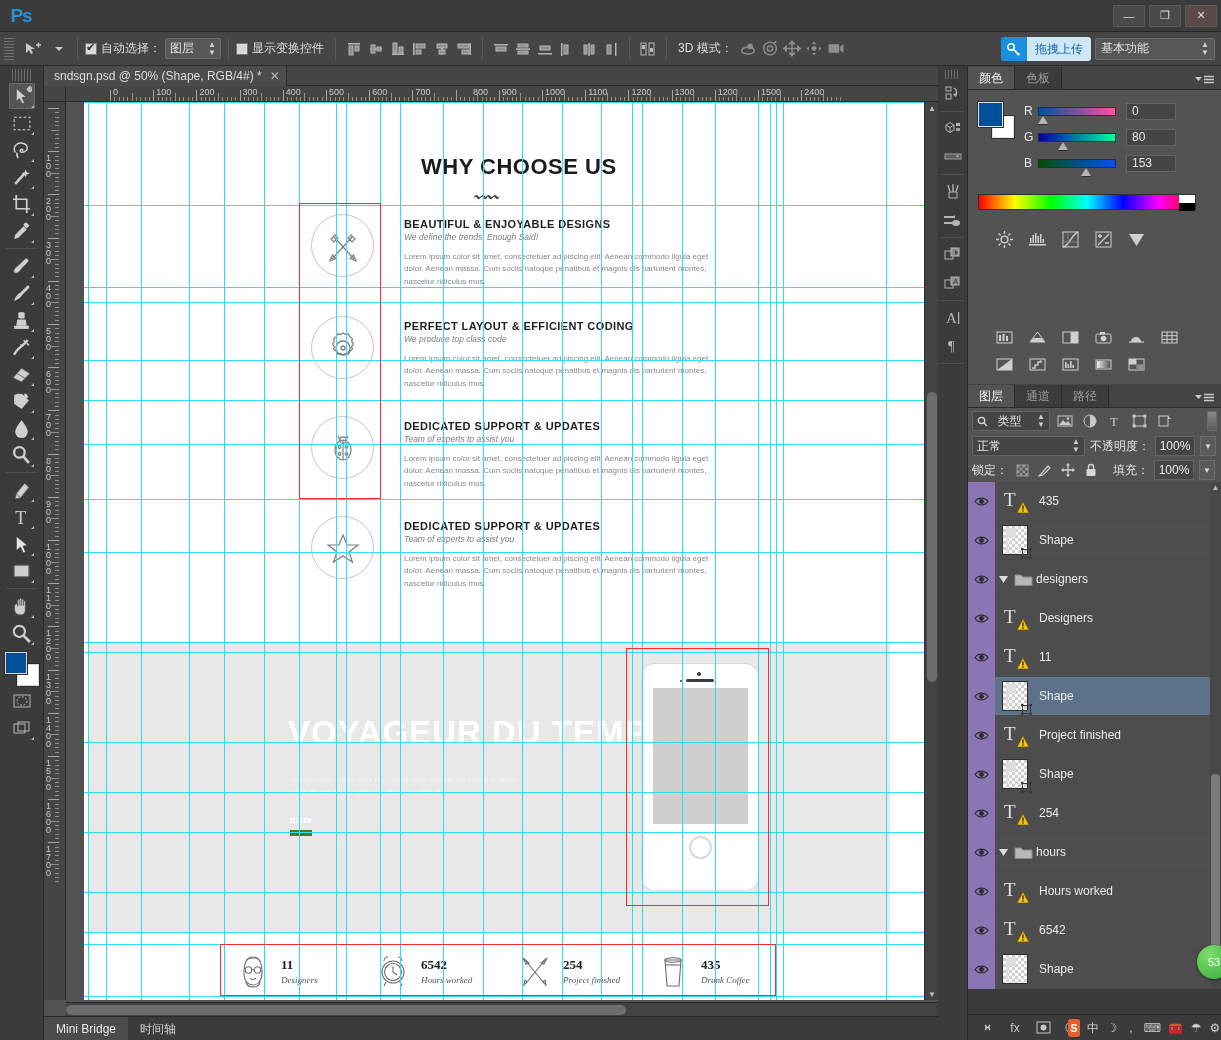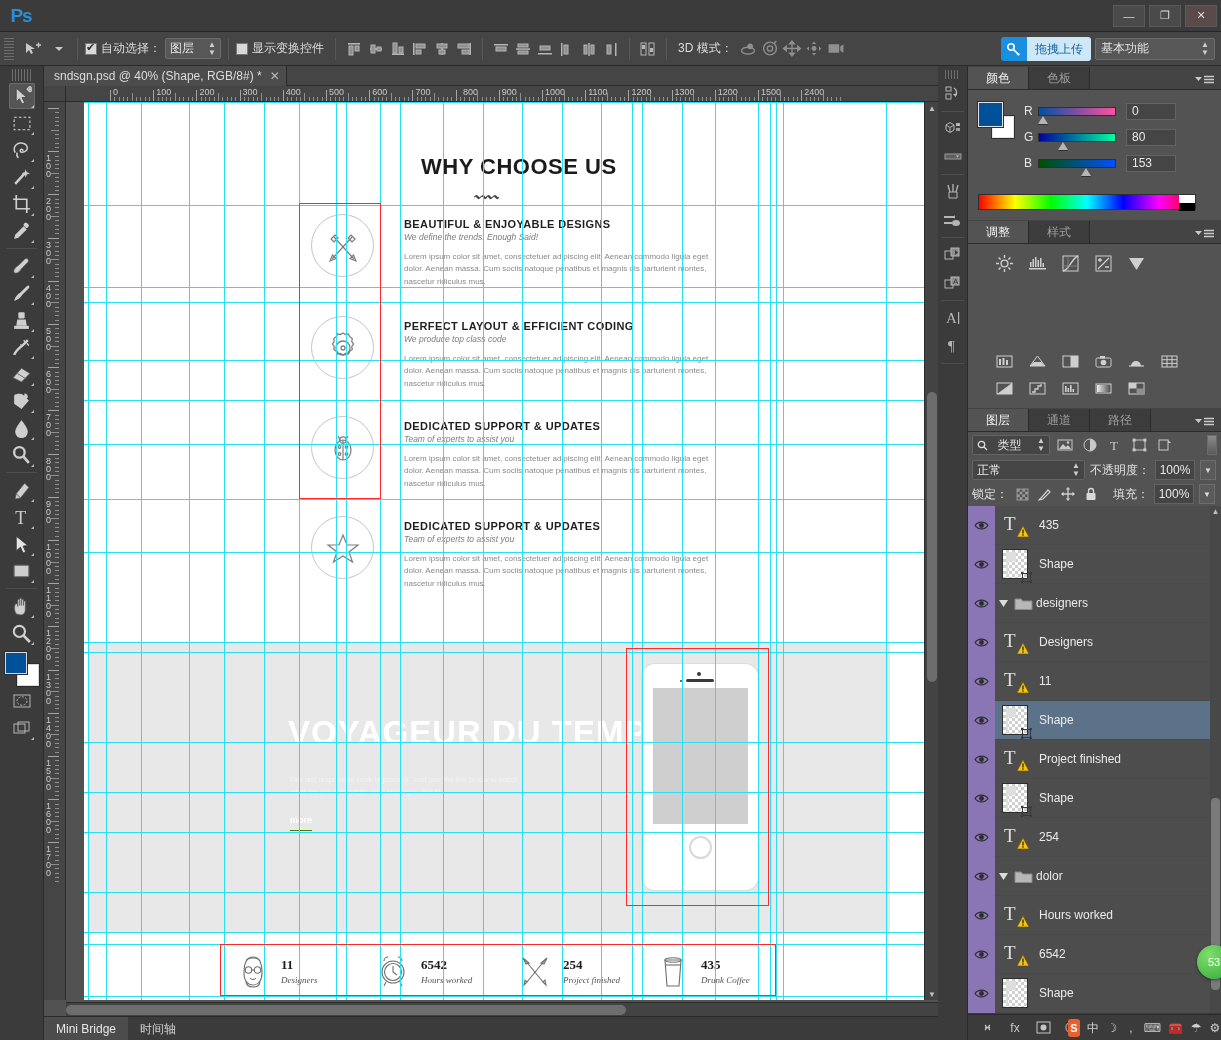--- a/index.html
+++ b/index.html
@@ -95,21 +95,21 @@
   .feat { position:absolute; }
   .feat h3 { font-size:11px; font-weight:bold; letter-spacing:0.4px; color:#1f1f1f; font-family:"Liberation Sans",sans-serif;}
   .feat .sub { font-size:8.5px; font-style:italic; color:#7d7d7d; margin-top:2px;}
   .feat p { font-size:8px; color:#8a8a8a; line-height:1.55; margin-top:9px; width:322px;}
   .circ { position:absolute; width:63px; height:63px; border:1px solid #c4c4c4; border-radius:50%;
      display:flex; align-items:center; justify-content:center; background:#fff;}
   .herosec { position:absolute; background:#e8e8e8;}
   .hero-h1 { position:absolute; font-size:33px; font-weight:bold; color:#ffffff; letter-spacing:1px;
      font-family:"Liberation Sans",sans-serif;}
   .hero-p { position:absolute; font-size:7.5px; color:#f3f3f3; line-height:1.6; width:230px;}
-  .hero-more { position:absolute; font-size:9px; font-weight:bold; color:#ffffff; border-bottom:1px solid #4d7c0f; padding-bottom:5px;}
+  .hero-more { position:absolute; font-size:9px; font-weight:bold; color:#ffffff; border-bottom:6px solid #4d7c0f; padding-bottom:5px;}
   .phone { position:absolute; background:#ffffff; border-radius:13px; box-shadow:0 0 0 1px #dcdcdc;}
   .phone-screen { position:absolute; background:#cfcfcf;}
   .phone-home { position:absolute; border:2px solid #d9d9d9; border-radius:50%;}
   .phone-speaker{ position:absolute; background:#3a3a3a; border-radius:2px;}
   .phone-cam { position:absolute; background:#3a3a3a; border-radius:50%;}
   .statbar { position:absolute; background:#ffffff;}
   .stat { position:absolute; display:flex; align-items:center; gap:9px;}
   .stat .num { font-size:13px; font-weight:bold; color:#1c1c1c; font-family:"Liberation Serif",serif;}
   .stat .lbl { font-size:9px; font-style:italic; color:#555; font-family:"Liberation Serif",serif; margin-top:2px;}
 
@@ -134,21 +134,21 @@
   
   .rail { position:absolute; left:938px; top:66px; width:30px; height:974px; background:#3b3b3b; border-right:1px solid #2a2a2a;}
   .rail-grip { height:9px; margin:4px 7px 1px 7px;
      background:repeating-linear-gradient(to right,#6e6e6e 0 1px,transparent 1px 3px);}
   .rail-ic { width:26px;height:26px;margin:2px auto; display:flex;align-items:center;justify-content:center;}
   .rail-sep { height:1px; background:#2c2c2c; border-bottom:1px solid #4e4e4e; margin:4px 3px;}
 
   
   .panels { position:absolute; left:968px; top:66px; width:253px; height:974px; background:#3b3b3b;}
   .ptabs { height:24px; background:#444444; display:flex; align-items:flex-end; border-bottom:1px solid #2b2b2b; position:relative;}
-  .ptab { height:22px; line-height:22px; padding:0 18px; font-size:12px; color:#9d9d9d; background:#3c3c3c;
+  .ptab { height:22px; line-height:22px; padding:0 11px; font-size:12px; color:#9d9d9d; background:#3c3c3c;
      border-right:1px solid #2b2b2b;}
   .ptab.active { background:#535353; color:#f0f0f0;}
   .pmenu { position:absolute; right:6px; bottom:4px; display:flex; align-items:center; gap:2px; color:#c9c9c9;}
   .pbody { background:#535353; padding:6px 8px; }
 
   
   .colorpanel { position:relative; height:130px; background:#535353;}
   .cp-sw { position:absolute; left:10px; top:12px; width:36px; height:36px;}
   .cp-fg { position:absolute; left:0; top:0; width:25px;height:25px; background:#00509a; border:1px solid #e4e4e4; box-shadow:0 0 0 1px #2f2f2f;}
   .cp-bg { position:absolute; left:14px; top:14px; width:22px;height:22px; background:#ffffff; border:1px solid #e4e4e4; box-shadow:0 0 0 1px #2f2f2f;}
@@ -552,21 +552,21 @@
       <svg width="20" height="16" viewBox="0 0 20 16">
         <rect x="2" y="4" width="11" height="9" fill="none" stroke="#b5b5b5"></rect>
         <rect x="6" y="2" width="11" height="9" fill="none" stroke="#b5b5b5"></rect>
       </svg>
       <div class="tri"></div>
     </div>
   </div>
 
   <div class="doctabs">
     <div class="doctab">
-      <span>sndsgn.psd @ 40% (Shape, RGB/8#) *</span>
+      <span>sndsgn.psd @ 50% (Shape, RGB/4#) *</span>
       <span class="x">✕</span>
     </div>
   </div>
 
   <div class="canvaswrap">
     <div class="ruler-corner"></div>
     <div class="ruler-h" id="rulerh">
         <div class="rtick maj" style="left: 44px;"></div>
         <div class="rlab" style="left: 47px;">0</div>
         <div class="rtick" style="left: 48.32px; height: 4px; top: 11px;"></div>
@@ -649,21 +649,21 @@
         <div class="rtick" style="left: 350.72px; height: 4px; top: 11px;"></div>
         <div class="rtick" style="left: 355.04px; height: 4px; top: 11px;"></div>
         <div class="rtick" style="left: 359.36px; height: 4px; top: 11px;"></div>
         <div class="rtick" style="left: 363.68px; height: 4px; top: 11px;"></div>
         <div class="rtick" style="left: 368px; height: 8px; top: 7px;"></div>
         <div class="rtick" style="left: 372.32px; height: 4px; top: 11px;"></div>
         <div class="rtick" style="left: 376.64px; height: 4px; top: 11px;"></div>
         <div class="rtick" style="left: 380.96px; height: 4px; top: 11px;"></div>
         <div class="rtick" style="left: 385.28px; height: 4px; top: 11px;"></div>
         <div class="rtick maj" style="left: 389.6px;"></div>
-        <div class="rlab" style="left: 397px;">800</div>
+        <div class="rlab" style="left: 407px;">800</div>
         <div class="rtick" style="left: 393.92px; height: 4px; top: 11px;"></div>
         <div class="rtick" style="left: 398.24px; height: 4px; top: 11px;"></div>
         <div class="rtick" style="left: 402.56px; height: 4px; top: 11px;"></div>
         <div class="rtick" style="left: 406.88px; height: 4px; top: 11px;"></div>
         <div class="rtick" style="left: 411.2px; height: 8px; top: 7px;"></div>
         <div class="rtick" style="left: 415.52px; height: 4px; top: 11px;"></div>
         <div class="rtick" style="left: 419.84px; height: 4px; top: 11px;"></div>
         <div class="rtick" style="left: 424.16px; height: 4px; top: 11px;"></div>
         <div class="rtick" style="left: 428.48px; height: 4px; top: 11px;"></div>
         <div class="rtick maj" style="left: 432.8px;"></div>
@@ -1316,30 +1316,20 @@
       <div class="cp-row" style="top:64px;">
         <span class="cp-lbl">B</span>
         <span class="cp-slider" style="background:linear-gradient(to right,#005000,#0050ff);">
           <span class="cp-knob" style="left:42px;"></span>
         </span>
         <span class="cp-val">153</span>
       </div>
       <div class="cp-spectrum"></div>
     </div>
 
-    <div class="ptabs">
-      <div class="ptab active">调整</div>
-      <div class="ptab">样式</div>
-      <div class="pmenu">
-        <svg width="20" height="10" viewBox="0 0 20 10">
-          <path d="M0 2 L7 2 L3.5 6 Z" fill="#c9c9c9"></path>
-          <path d="M9 1.5 h10 M9 4.5 h10 M9 7.5 h10" stroke="#c9c9c9" stroke-width="1.4"></path>
-        </svg>
-      </div>
-    </div>
     <div class="pbody" style="height:104px;">
       <div class="adj-grid" style="padding-left:12px;">
         <div class="adj-cell">
           <svg width="19" height="19" viewBox="0 0 19 19">
               <circle cx="9.5" cy="9.5" r="3.4" fill="none" stroke="#cfcfcf" stroke-width="1.4"></circle>
           <g stroke="#cfcfcf" stroke-width="1.4">
                 <path d="M9.5 1v3M9.5 15v3M1 9.5h3M15 9.5h3M3.6 3.6l2 2M13.4 13.4l2 2M15.4 3.6l-2 2M5.6 13.4l-2 2"></path>
               </g>
             </svg>
         </div>
@@ -1780,21 +1770,21 @@
           <div class="lthumb">
             <span style="display:flex;align-items:center;gap:5px;margin-left:2px;">
               <svg width="10" height="9" viewBox="0 0 10 9">
                 <path d="M0 1 L9 1 L4.5 8 Z" fill="#dcdcdc"></path>
               </svg>
               <svg width="19" height="15" viewBox="0 0 19 15">
                 <path d="M1 3 h6 l1.6 2 h9.4 v8.5 h-17 z" fill="#b7b7b7" stroke="#8a8a8a"></path>
               </svg>
             </span>
           </div>
-          <div class="lname">dolor</div>
+          <div class="lname">hours</div>
         </div>
         <div class="lrow">
           <div class="leye">
             <svg width="15" height="11" viewBox="0 0 15 11">
               <path d="M1 5.5 C4 1 11 1 14 5.5 C11 10 4 10 1 5.5 Z" fill="none" stroke="#2c2c2c" stroke-width="1.1"></path>
               <circle cx="7.5" cy="5.5" r="2.4" fill="#2c2c2c"></circle>
             </svg>
           </div>
           <div class="lthumb">
             <div class="warnT">

